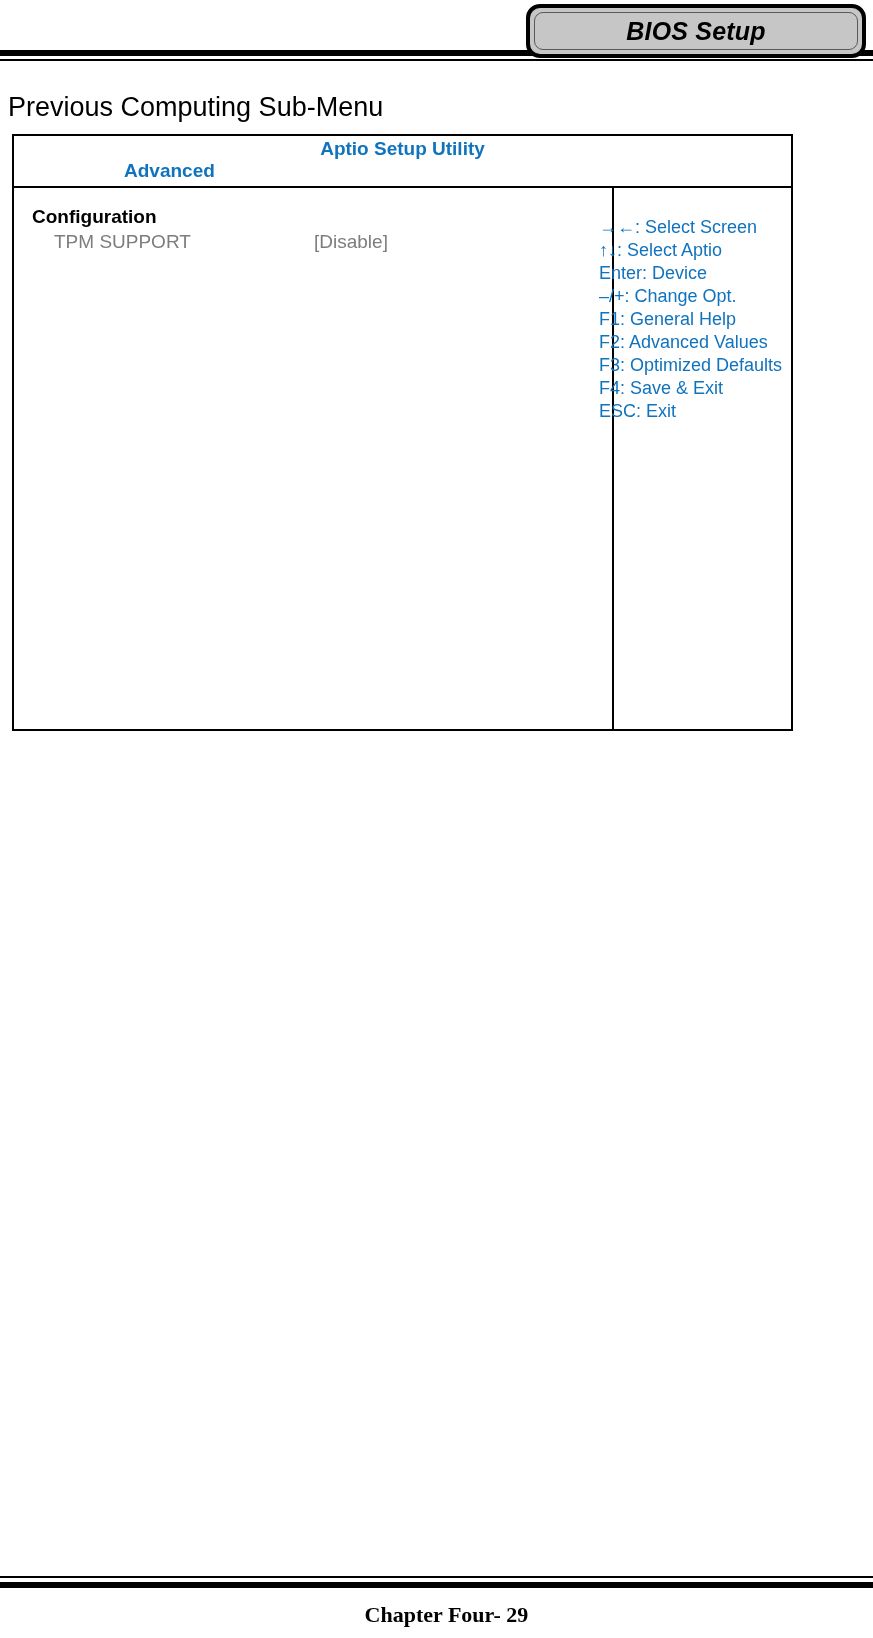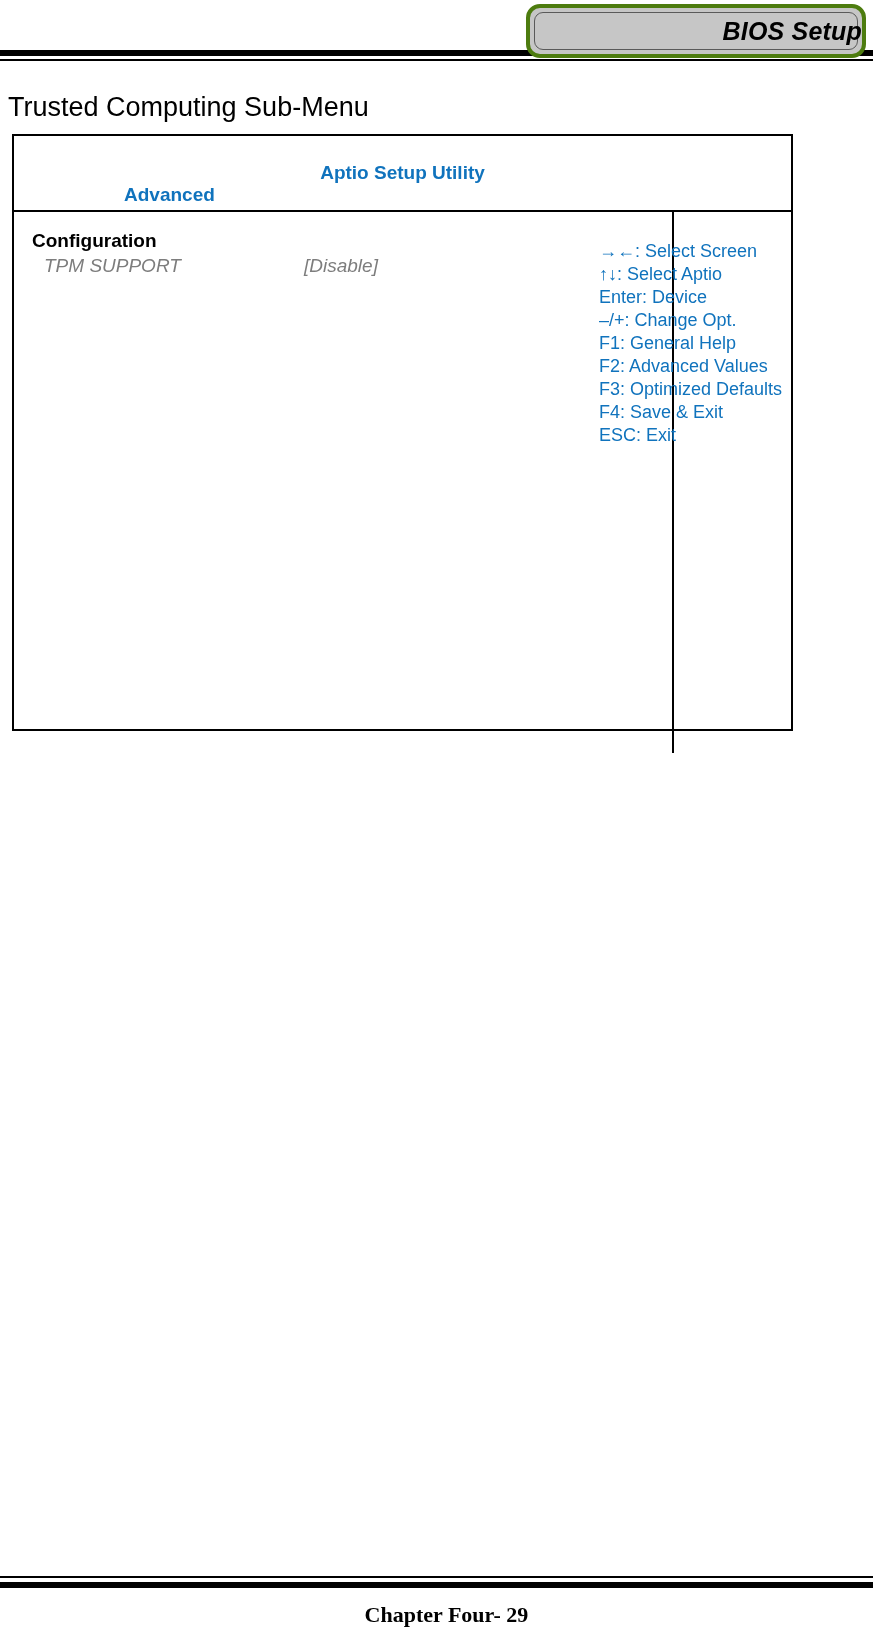--- a/index.html
+++ b/index.html
@@ -40,26 +40,26 @@
     height: 2px;
     background: #000000;
   }
   .bios-tab {
     position: absolute;
     left: 526px;
     top: 4px;
     width: 340px;
     height: 54px;
     background: #c6c6c6;
-    border: 4px solid #4d7c0f;
+    border: 4px solid #000000;
     border-radius: 14px;
     box-sizing: border-box;
     display: flex;
     align-items: center;
-    justify-content: flex-end;
+    justify-content: center;
     z-index: 3;
   }
   .bios-tab-inner {
     position: absolute;
     left: 4px;
     top: 4px;
     right: 4px;
     bottom: 4px;
     border: 1px solid #5a5a5a;
     border-radius: 9px;
@@ -94,21 +94,20 @@
     width: 781px;
     height: 597px;
     border: 2px solid #000000;
     box-sizing: border-box;
   }
   .bios-titlebar {
     position: relative;
     height: 52px;
     border-bottom: 2px solid #000000;
     box-sizing: border-box;
-    margin-top: 24px;
   }
   .bios-utility-title {
     position: absolute;
     left: 0;
     right: 0;
     top: 2px;
     text-align: center;
     font-size: 19px;
     font-weight: bold;
     color: #1073bd;
@@ -123,41 +122,40 @@
   }
 
   .bios-body {
     position: relative;
     height: 541px;
   }
   .bios-main-pane {
     position: absolute;
     left: 0;
     top: 0;
-    width: 660px;
+    width: 600px;
     height: 541px;
     border-right: 2px solid #000000;
     box-sizing: border-box;
     padding: 18px 0 0 0;
   }
   .settings-group {
     padding: 0 10px;
   }
   .group-heading {
     font-size: 19px;
     font-weight: bold;
     color: #000000;
     margin: 0 0 3px 8px;
     white-space: nowrap;
   }
   .setting-row {
     display: flex;
     align-items: flex-start;
-    margin-left: 20px;
-    font-style: italic;
+    margin-left: 30px;
   }
   .setting-label {
     font-size: 19px;
     color: #7d7d7d;
     width: 260px;
     white-space: nowrap;
   }
   .setting-value {
     font-size: 19px;
     color: #7d7d7d;
@@ -253,21 +251,21 @@
 
 <div class="header-zone">
   <div class="header-rule-thick"></div>
   <div class="header-rule-thin"></div>
   <div class="bios-tab">
     <div class="bios-tab-inner"></div>
     <div class="bios-tab-label">BIOS Setup</div>
   </div>
 </div>
 
-<div class="section-title">Trusted Computing Sub-Menu</div>
+<div class="section-title">Previous Computing Sub-Menu</div>
 
 <div class="bios-table">
 
   <div class="bios-titlebar">
     <div class="bios-utility-title">Aptio Setup Utility</div>
     <div class="bios-menu-tab">Advanced</div>
   </div>
 
   <div class="bios-body">
 

